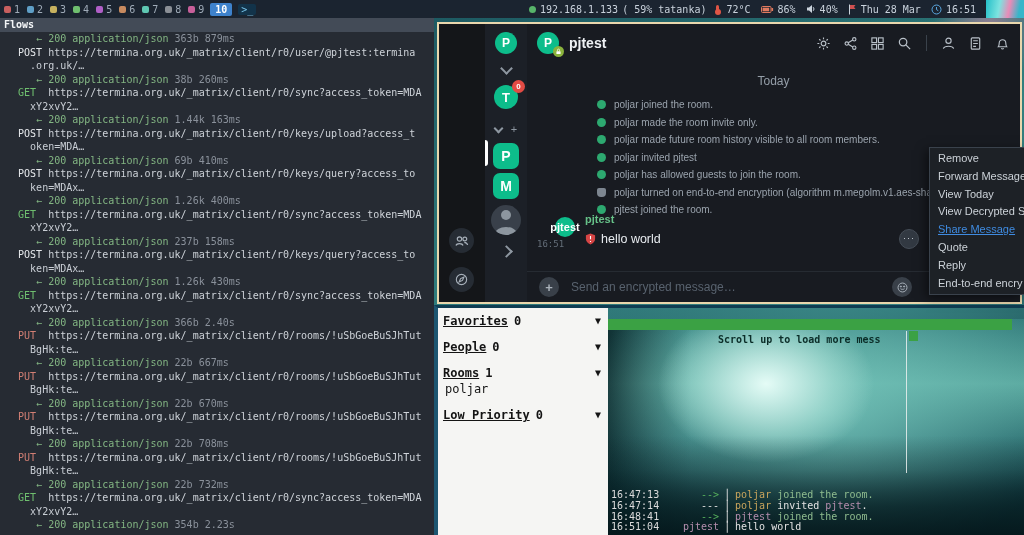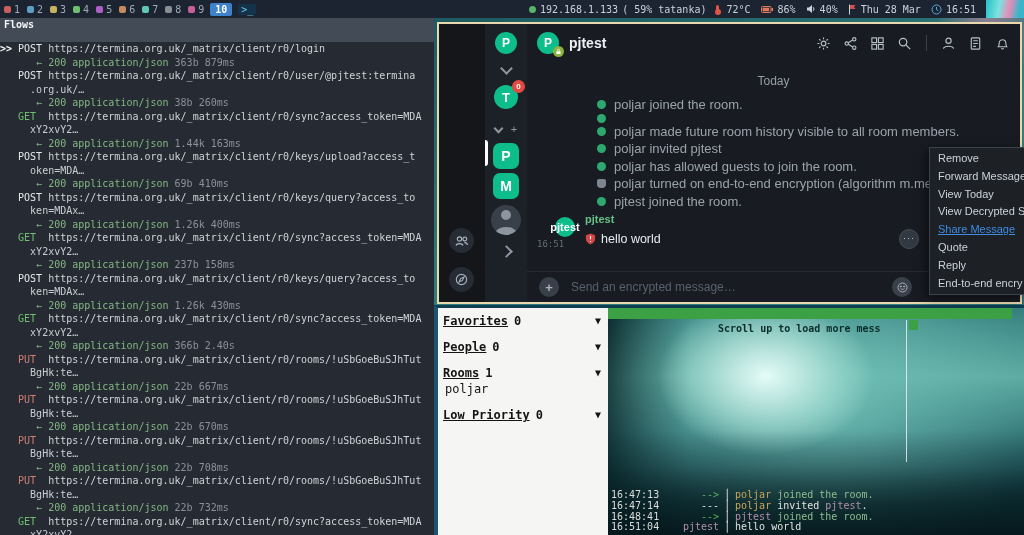--- a/index.html
+++ b/index.html
@@ -31,21 +31,21 @@
   .bar-spacer{flex:1}
   .bar-right{display:flex;align-items:center;gap:10px;padding-right:42px}
   .bar-item{display:flex;align-items:center;gap:4px;white-space:nowrap}
   .dot-green{width:7px;height:7px;border-radius:50%;background:#57b46a}
   .therm{width:3px;height:8px;background:#e05545;border-radius:2px;position:relative;margin-right:3px}
   .therm::after{content:"";position:absolute;bottom:-2px;left:-1.5px;width:6px;height:6px;border-radius:50%;background:#e05545}
 
   
   .mitm{position:absolute;left:0;top:18px;width:434px;height:517px;background:#262b33;z-index:2;
         overflow:hidden;font:10px "DejaVu Sans Mono",monospace;line-height:13.5px;color:#cfd3d9}
-  .mitm-header{background:#434b57;color:#f3f5f7;font-weight:bold;height:24px;line-height:14px;padding-left:4px}
+  .mitm-header{background:#434b57;color:#f3f5f7;font-weight:bold;height:14px;line-height:14px;padding-left:4px}
   .fmark{display:inline-block;width:3ch;color:#f5f5f5;font-weight:bold;white-space:pre}
   .fmethod{display:inline-block;width:5ch}
   .m-get{color:#6fbf6f}.m-post{color:#e6e9ec}.m-put{color:#d27f74}
   .furl{color:#ced3d9}
   .fcont{padding-left:5ch;color:#c9ced5}
   .fresp{padding-left:6ch}
   .fgreen{color:#83b683}
   .fmeta{margin-left:1ch;color:#8a919b}
 
   
@@ -75,21 +75,21 @@
   .lock-badge{position:absolute;right:-5px;bottom:-3px;width:11px;height:11px;border-radius:50%;background:#8bb33d;
      display:flex;align-items:center;justify-content:center}
   .room-name{font-weight:bold;font-size:14px;color:#eef1f4}
   .hspacer{flex:1}
   .hicons{display:flex;align-items:center;gap:12px}
   .hicons svg{display:block}
   .vdiv{width:1px;height:16px;background:#3a424b;margin:0 2px}
 
   .timeline{flex:1;position:relative;min-height:0}
   .today{position:absolute;top:12px;left:0;right:0;text-align:center;color:#949ea8;font-size:12px}
-  .ev-list{position:absolute;top:34px;left:70px;right:55px;font-size:13px;color:#9aa3ad;line-height:17.5px}
+  .ev-list{position:absolute;top:34px;left:70px;right:55px;font-size:10px;color:#9aa3ad;line-height:17.5px}
   .ev{display:flex;align-items:center;white-space:nowrap;overflow:hidden}
   .evicon{flex:none;width:9px;height:9px;border-radius:50%;background:#2da970;margin-right:8px}
   .ev-double{box-shadow:-12px 0 0 0 #707a84}
   .ev-shield{background:#7d8690;border-radius:2px 2px 4px 4px}
   .msg-ts{position:absolute;left:10px;top:177px;font-size:9px;color:#646e79}
   .msg-avatar{position:absolute;left:28px;top:155px;width:20px;height:20px;font-size:11px}
   .msg-sender{position:absolute;left:58px;top:151px;font-size:11px;font-weight:bold;color:#66c188}
   .msg-line{position:absolute;left:58px;top:170px;display:flex;align-items:center;gap:5px}
   .msg-text{font-size:12.5px;color:#e8ecf0}
   .msg-options{position:absolute;right:101px;top:167px;width:18px;height:18px;border-radius:50%;
@@ -125,21 +125,21 @@
   .rl-tri{position:absolute;right:2px;top:1px;font-size:10px}
   .rl-tri::before{content:"▼"}
   .rl-item{margin-top:2px;padding-left:2px}
 
   .chat{flex:1;position:relative;overflow:hidden;
     background:
       linear-gradient(0deg, rgba(5,24,28,.92) 0%, rgba(7,31,35,.78) 13%, rgba(10,40,44,.3) 30%, transparent 46%),
       radial-gradient(ellipse 150px 110px at 38% 30%, rgba(235,255,250,.95), rgba(180,230,220,.55) 45%, transparent 72%),
       radial-gradient(ellipse 320px 220px at 52% 42%, rgba(120,200,190,.8), transparent 75%),
       linear-gradient(90deg, rgba(8,34,38,.85) 0%, transparent 20%),
-      linear-gradient(180deg,#357e7d 0%,#5aa89f 30%,#2f7274 55%,#143f46 80%,#0b2c32 100%);}
+      linear-gradient(180deg,#357e7d 0%,#5aa89f 30%,#2f7274 55%,#143f46 80%,#0b2c32 100%); margin-top: 11px;}
   .chat-titlebar{position:absolute;left:0;top:0;right:12px;height:11px;background:#3ba144}
   .chat-notice{position:absolute;left:110px;top:15px;font:10px "DejaVu Sans Mono",monospace;color:#0b2d28;font-weight:bold}
   .chat-sep{position:absolute;left:298px;top:12px;width:1px;height:142px;background:rgba(235,240,238,.85)}
   .chat-thumb{position:absolute;left:301px;top:12px;width:9px;height:10px;background:#3ba144}
   .chat-lines{position:absolute;left:3px;right:0;bottom:2px;font:10px "DejaVu Sans Mono",monospace;line-height:10.7px}
   .cl-row{display:flex;white-space:pre}
   .cl-time{width:50px;flex:none;color:#dcdcdc}
   .cl-prefix{width:58px;flex:none;text-align:right;margin-right:5px}
   .cl-bar{color:#e6e6e6;margin-right:5px}
   .cl-bar::before{content:"│"}
@@ -246,23 +246,20 @@
     </span>
   </div>
   <div class="bar-art"></div>
 </div>
 
 <div class="mitm">
   <div class="mitm-header">Flows</div>
   <div>
 
       <div class="flow">
-        <div class="fline">
-          <span class="fmark">&gt;&gt;</span><span class="fmethod m-post">POST</span><span class="furl">https://termina.org.uk/_matrix/client/r0/login</span>
-        </div>
 
         <div class="fline fresp">
           <span class="fgreen">← 200 application/json</span><span class="fmeta">363b 879ms</span>
         </div>
       </div>
 
       <div class="flow">
         <div class="fline">
           <span class="fmark"></span><span class="fmethod m-post">POST</span><span class="furl">https://termina.org.uk/_matrix/client/r0/user/@pjtest:termina</span>
         </div>
@@ -474,20 +471,21 @@
       <div class="today">Today</div>
       <div class="ev-list">
 
           <div class="ev">
             <span class="evicon ev-single"></span>
             <span class="evtext">poljar joined the room.</span>
           </div>
 
           <div class="ev">
             <span class="evicon ev-single"></span>
+            <span class="evtext">poljar made the room invite only.</span>
           </div>
 
           <div class="ev">
             <span class="evicon ev-single"></span>
             <span class="evtext">poljar made future room history visible to all room members.</span>
           </div>
 
           <div class="ev">
             <span class="evicon ev-double"></span>
             <span class="evtext">poljar invited pjtest</span>

